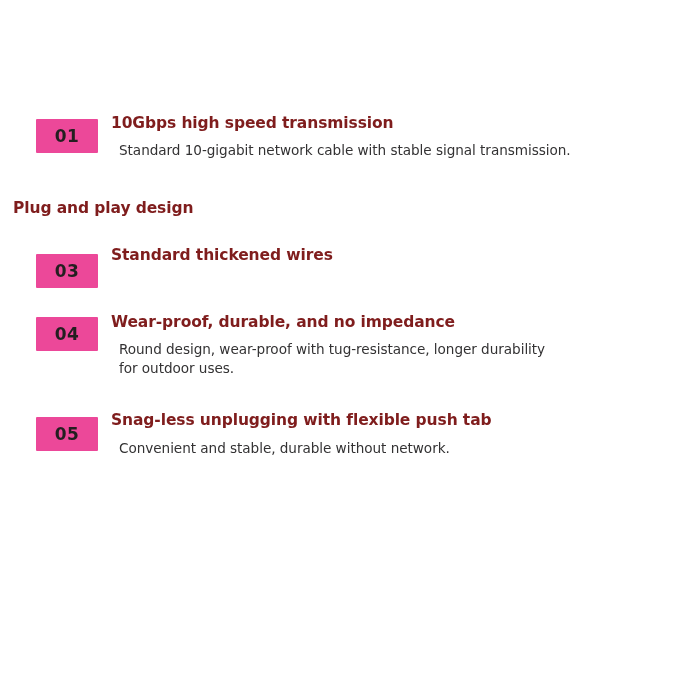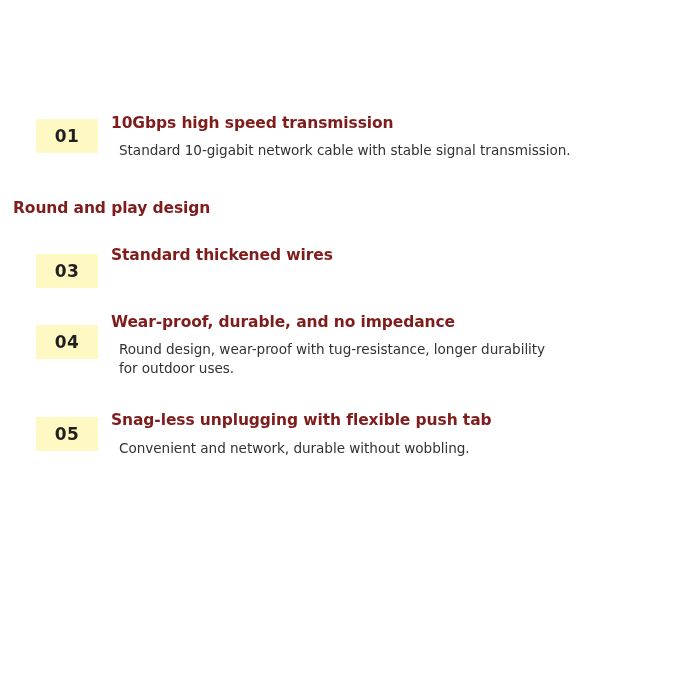--- a/index.html
+++ b/index.html
@@ -28,21 +28,21 @@
   }
   .feature-row {
     display: flex;
     align-items: flex-start;
     margin-bottom: 29px;
   }
   .badge {
     flex: 0 0 auto;
     width: 62px;
     height: 34px;
-    background: #fef9c3;
+    background: #ec4899;
     color: #231f20;
     font-size: 17px;
     font-weight: bold;
     letter-spacing: 0.5px;
     display: flex;
     align-items: center;
     justify-content: center;
     margin-left: 36px;
     border-radius: 1px;
   }
@@ -67,21 +67,21 @@
     margin: 8px;
     letter-spacing: -0.05px;
   }
   .f-desc .line2 {
     display: block;
   }
   
   .row-1 .badge { margin-top: 5px; }
   .row-2 .badge { margin-top: 6px; }
   .row-3 .badge { margin-top: 8px; }
-  .row-4 .badge { margin-top: 12px; }
+  .row-4 .badge { margin-top: 4px; }
   .row-5 .badge { margin-top: 6px; }
 
   .row-1 { margin-bottom: 31px; }
   .row-2 { margin-bottom: 24px; }
   .row-3 { margin-bottom: 25px; }
   .row-4 { margin-bottom: 26px; }
   .row-5 { margin-bottom: 0; }
 </style>
 </head>
 <body>
@@ -94,21 +94,21 @@
       <div class="texts">
         <p class="f-title">10Gbps high speed transmission</p>
         <p class="f-desc">
           <span>Standard 10-gigabit network cable with stable signal transmission.</span>
         </p>
       </div>
     </div>
 
     <div class="feature-row row-2">
       <div class="texts">
-        <p class="f-title">Round and play design</p>
+        <p class="f-title">Plug and play design</p>
       </div>
     </div>
 
     <div class="feature-row row-3">
       <div class="badge">03</div>
       <div class="texts">
         <p class="f-title">Standard thickened wires</p>
       </div>
     </div>
 
@@ -121,19 +121,19 @@
           <span class="line2">for outdoor uses.</span>
         </p>
       </div>
     </div>
 
     <div class="feature-row row-5">
       <div class="badge">05</div>
       <div class="texts">
         <p class="f-title">Snag-less unplugging with flexible push tab</p>
         <p class="f-desc">
-          <span>Convenient and network, durable without wobbling.</span>
+          <span>Convenient and stable, durable without network.</span>
         </p>
       </div>
     </div>
 
   </div>
 </div>
 
 </body></html>

